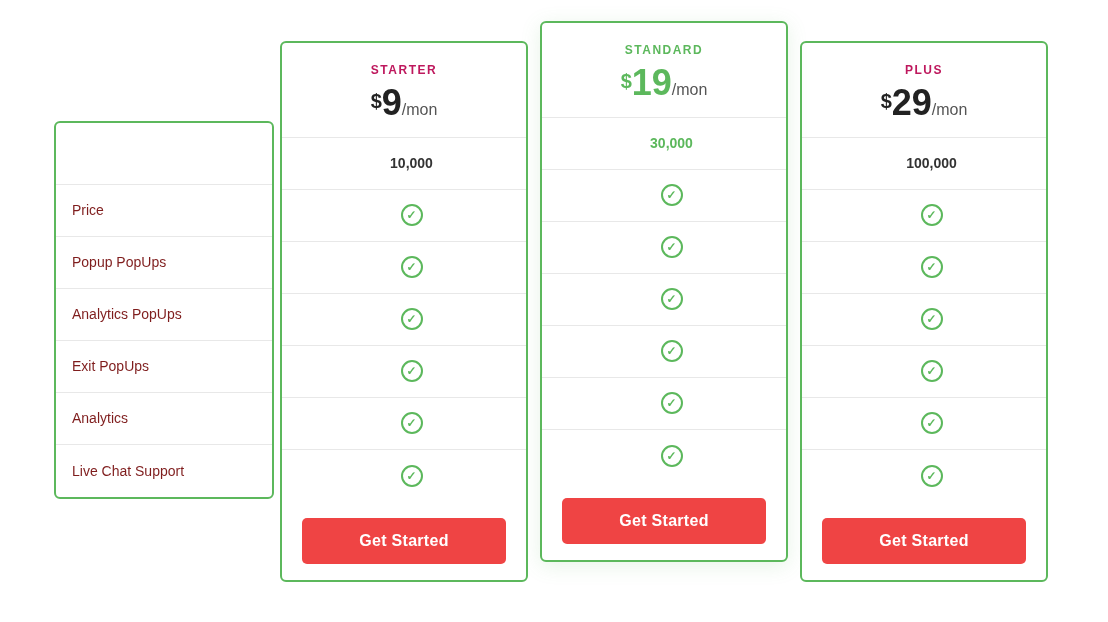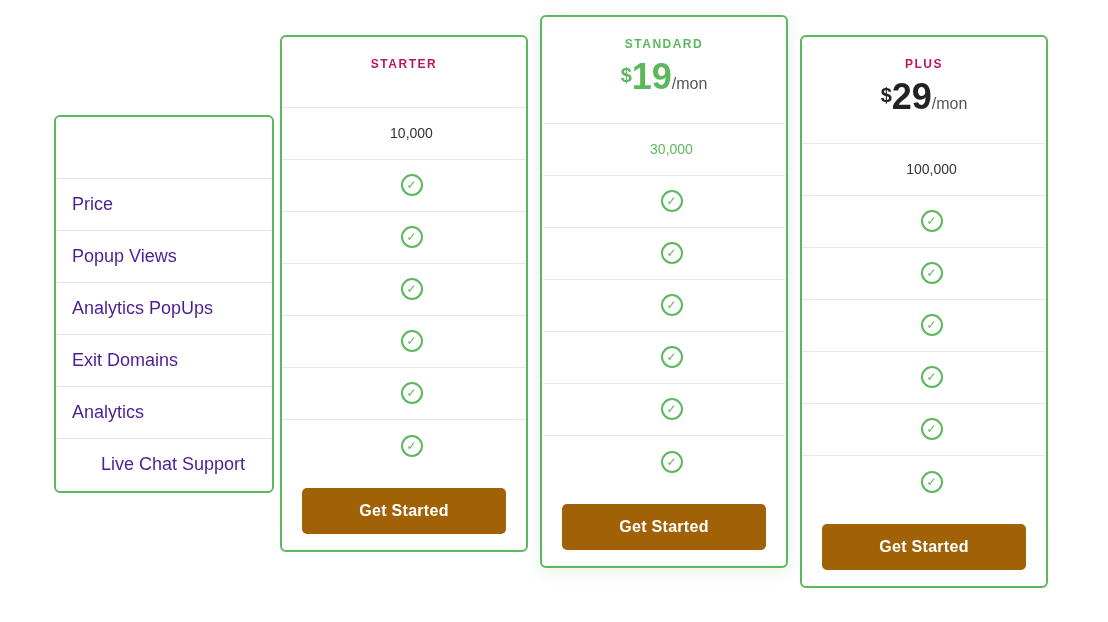--- a/index.html
+++ b/index.html
@@ -39,22 +39,22 @@
       height: 62px;
       border-bottom: 1px solid #e8e8e8;
     }
 
     .feature-row {
       height: 52px;
       display: flex;
       align-items: center;
       padding: 0 16px;
       border-bottom: 1px solid #e8e8e8;
-      font-size: 18px;
-      color: #4c1d95;
+      font-size: 14px;
+      color: #7f1d1d;
     }
 
     .feature-row:last-child {
       border-bottom: none;
     }
 
     .plan-col {
       border: 2px solid #5cb85c;
       border-radius: 6px;
       background: #fff;
@@ -65,21 +65,21 @@
 
     .plan-col.featured {
       margin-top: -20px;
       border: 2px solid #5cb85c;
       z-index: 2;
       box-shadow: 0 4px 20px rgba(92,184,92,0.15);
     }
 
     .plan-header {
       text-align: center;
-      padding: 20px 10px 28px;
+      padding: 20px 10px 16px;
       border-bottom: 1px solid #e8e8e8;
     }
 
     .plan-name {
       font-size: 12px;
       font-weight: 700;
       letter-spacing: 1.5px;
       text-transform: uppercase;
       color: #be185d;
       margin-bottom: 8px;
@@ -113,21 +113,21 @@
       color: #5cb85c;
     }
 
     .plan-cell {
       height: 52px;
       display: flex;
       align-items: center;
       justify-content: center;
       border-bottom: 1px solid #e8e8e8;
       font-size: 14px;
-      font-weight: 400;
+      font-weight: 700;
       color: #333;
       padding-left: 15px;
     }
 
     .plan-cell:last-of-type {
       border-bottom: none;
     }
 
     .plan-cell.featured-value {
       color: #5cb85c;
@@ -144,49 +144,52 @@
       color: #5cb85c;
       font-size: 12px;
     }
 
     .plan-footer {
       padding: 16px 20px;
     }
 
     .get-started-btn {
       width: 100%;
-      background: #a16207;
+      background: #ef4444;
       color: #fff;
       border: none;
       border-radius: 5px;
       padding: 14px 0;
       font-size: 16px;
       font-weight: 600;
       cursor: pointer;
       letter-spacing: 0.3px;
     }
   </style>
 </head>
 <body>
 
 <div class="pricing-wrapper">
 
   <div class="features-col">
     <div class="feature-header-spacer"></div>
     <div class="feature-row">Price</div>
-    <div class="feature-row">Popup Views</div>
+    <div class="feature-row">Popup PopUps</div>
     <div class="feature-row">Analytics PopUps</div>
-    <div class="feature-row">Exit Domains</div>
+    <div class="feature-row">Exit PopUps</div>
     <div class="feature-row">Analytics</div>
-    <div class="feature-row" style="border-bottom:none;margin-left:29px;">Live Chat Support</div>
+    <div class="feature-row" style="border-bottom:none;">Live Chat Support</div>
   </div>
 
   <div class="plan-col">
     <div class="plan-header">
       <div class="plan-name">STARTER</div>
+      <div class="plan-price">
+        <span class="currency">$</span><span>9</span><span class="per">/mon</span>
+      </div>
     </div>
     <div class="plan-cell">10,000</div>
     <div class="plan-cell">
       <div class="check-icon">✓</div>
     </div>
     <div class="plan-cell">
       <div class="check-icon">✓</div>
     </div>
     <div class="plan-cell">
       <div class="check-icon">✓</div>

